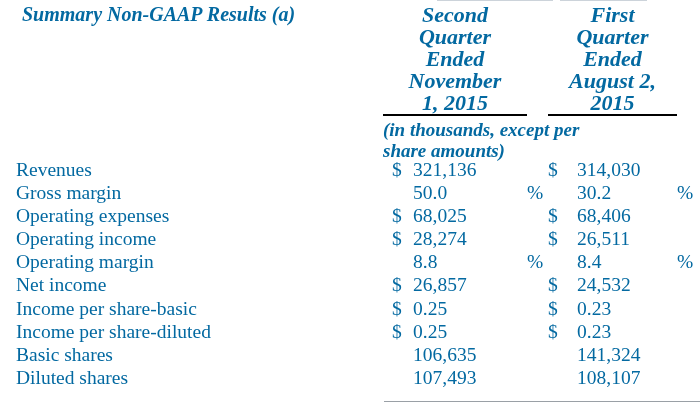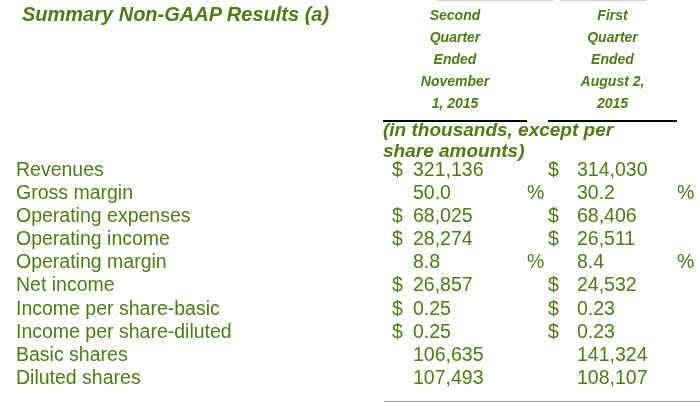--- a/index.html
+++ b/index.html
@@ -1,43 +1,43 @@
 <!DOCTYPE html>
 <html><head>
 <meta charset="utf-8">
 <style>
   html, body { margin: 0; padding: 0; }
   .page {
     position: relative;
     width: 700px;
     height: 402px;
     background: #ffffff;
-    color: #4d7c0f;
-    font-family: Liberation Sans, sans-serif;
+    color: #0369a1;
+    font-family: Liberation Serif, serif;
     overflow: hidden;
   }
   .title {
     position: absolute;
     left: 22px;
     top: 3px;
     font-size: 20px;
     font-weight: bold;
     font-style: italic;
     white-space: nowrap;
   }
   .colhead {
     position: absolute;
     top: 4px;
     text-align: center;
-    font-size: 14px;
+    font-size: 22px;
     font-weight: bold;
     font-style: italic;
     line-height: 22px;
     border-bottom: 2px solid #000000;
-    padding-bottom: 6px;
+    padding-bottom: 0px;
   }
   .colhead-q2 { left: 383px; width: 144px; }
   .colhead-q1 { left: 548px; width: 129px; }
   .note {
     position: absolute;
     left: 383px;
     top: 119px;
     width: 317px;
     font-size: 19px;
     font-weight: bold;

